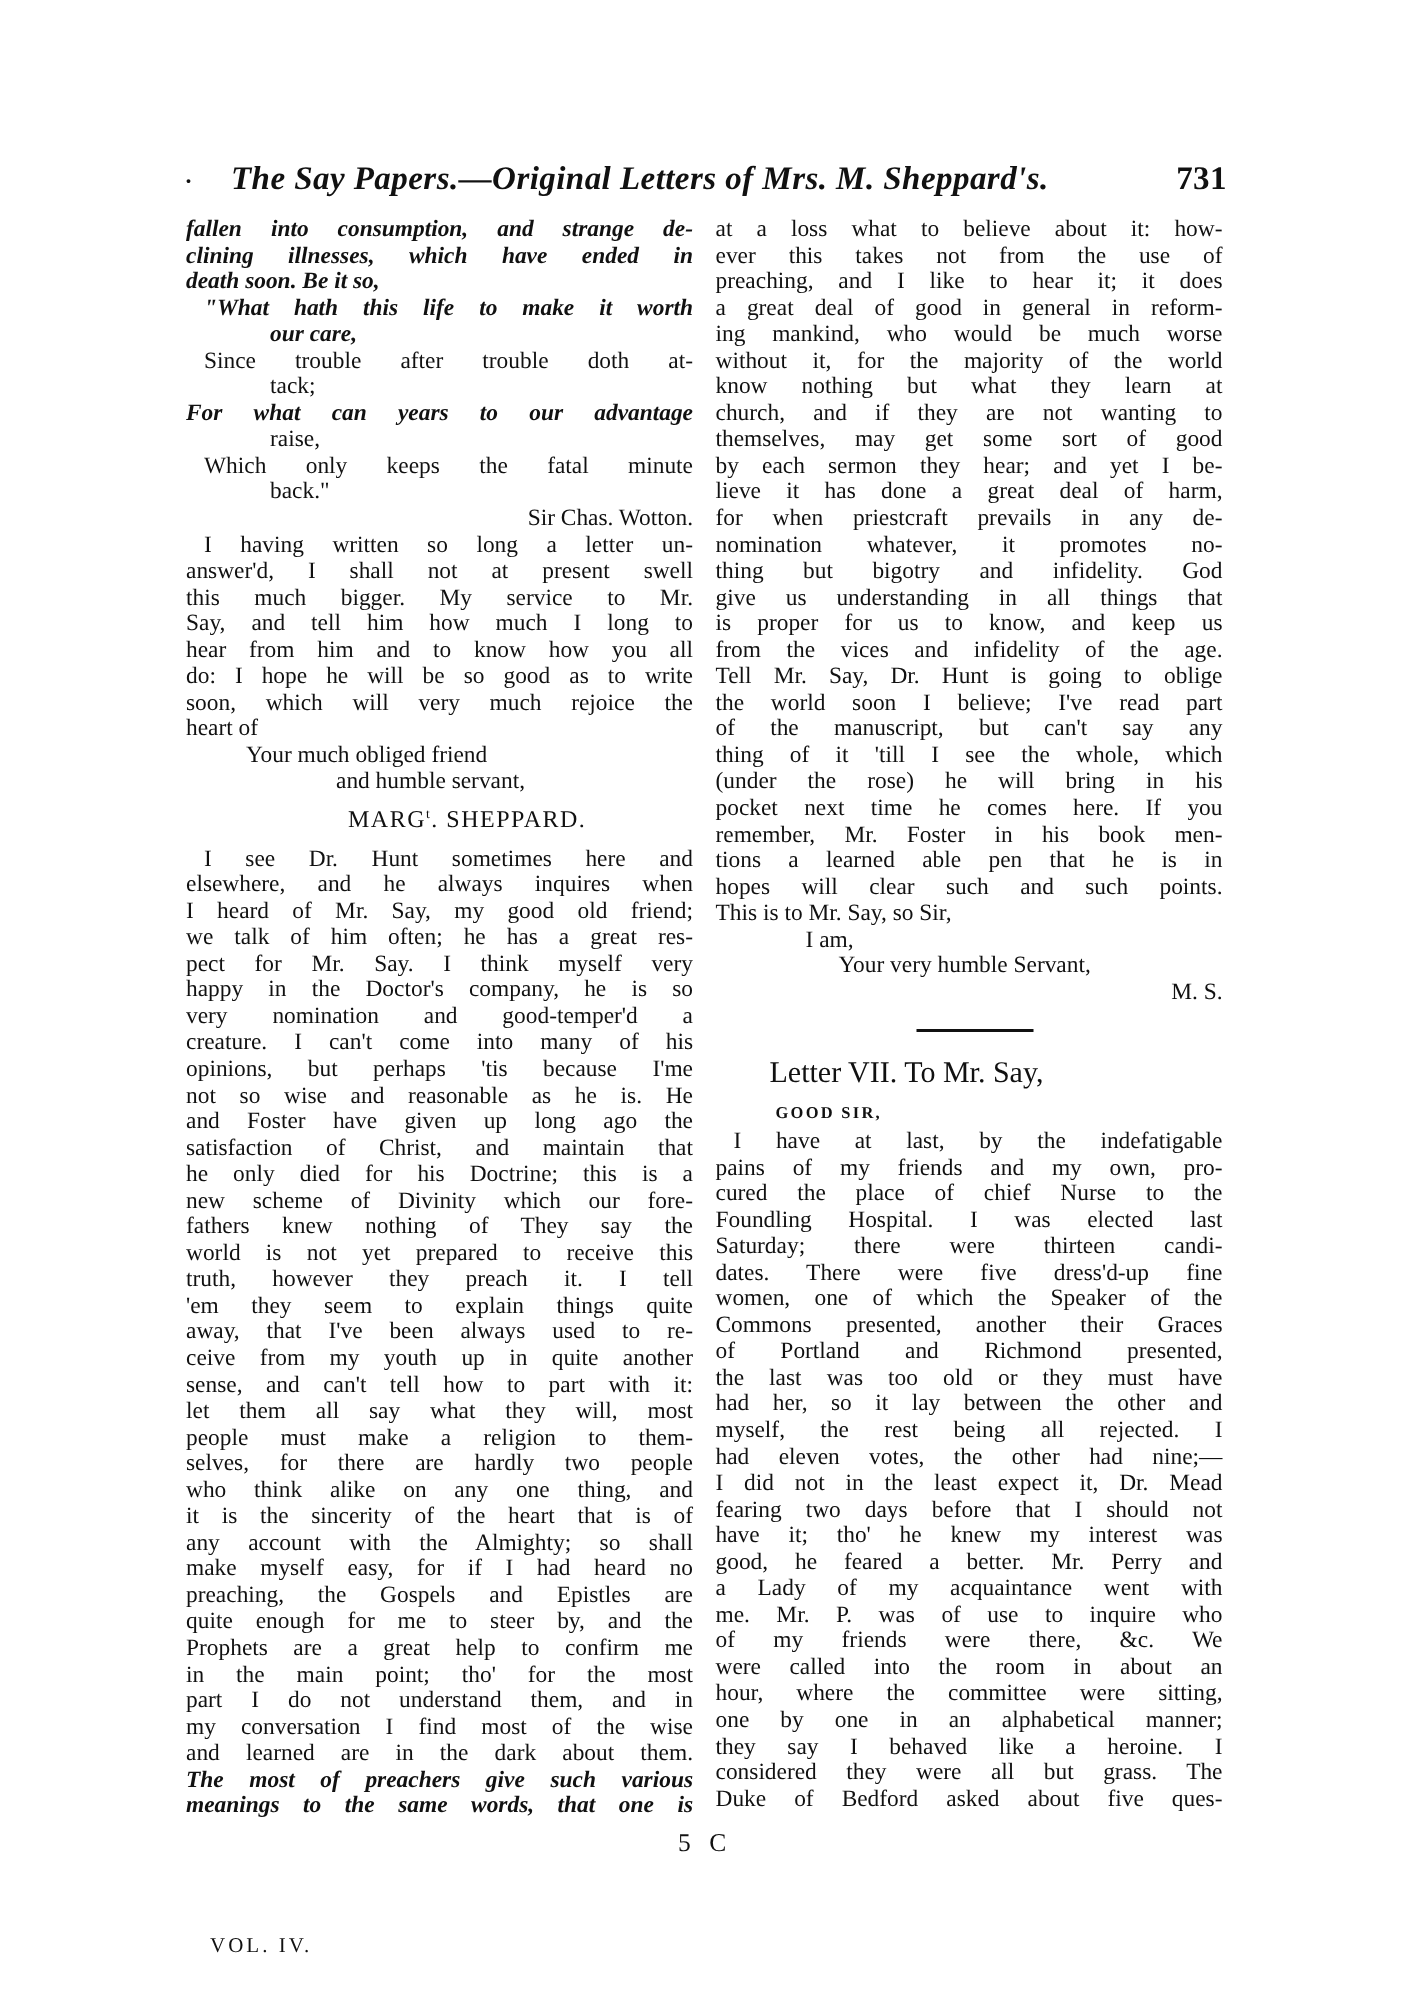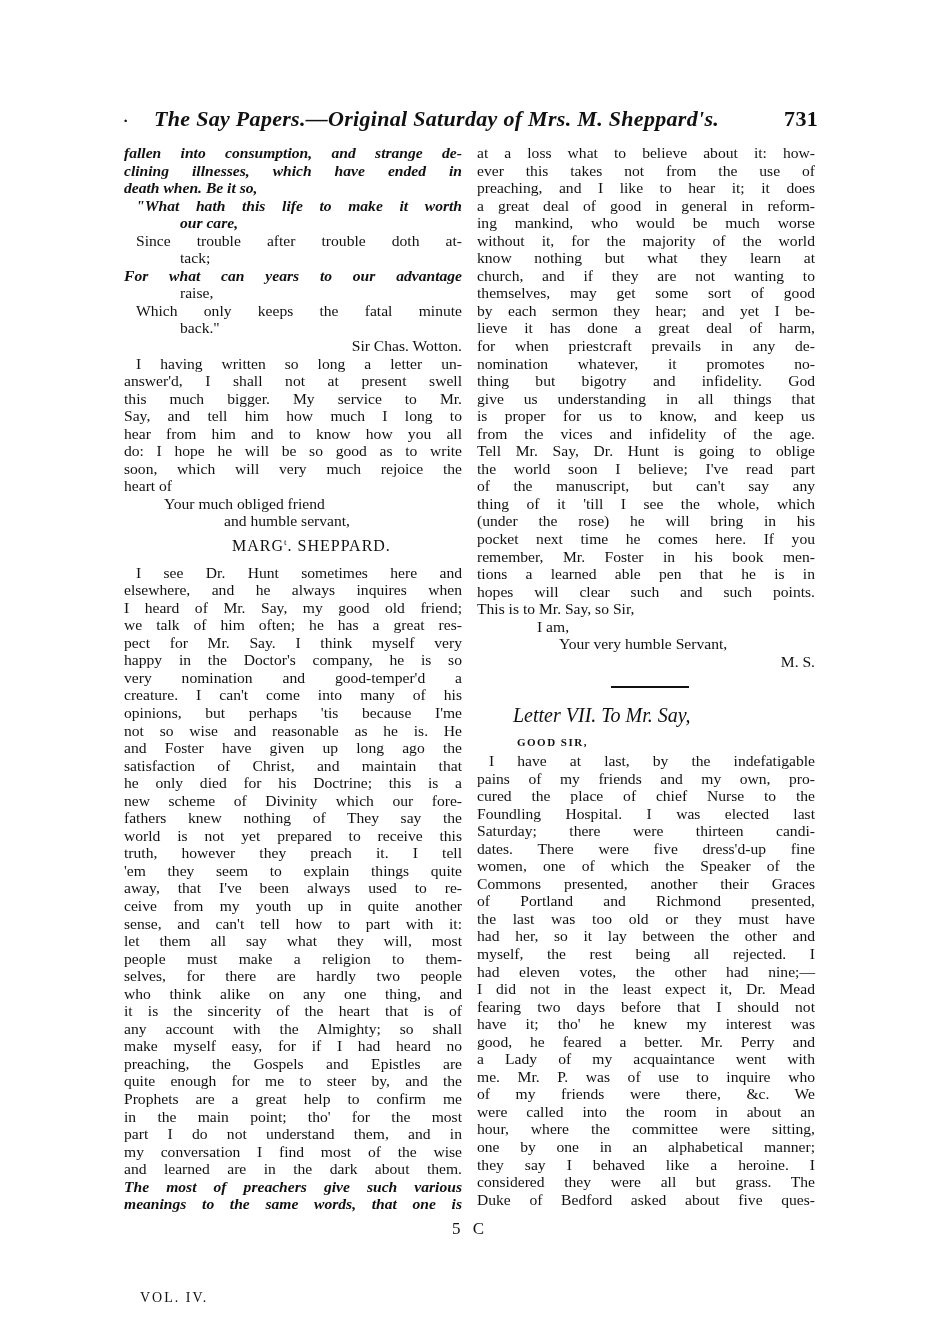--- a/index.html
+++ b/index.html
@@ -16,38 +16,38 @@
   .line { display: block; white-space: nowrap; text-align: justify; text-align-last: justify; height: 17.55px; overflow: visible; }
   .line.last { text-align-last: left; }
   .line.right-align { text-align: left; text-align-last: right; }
   .ind1 { padding-left: 12px; }
   .ind2 { padding-left: 56px; }
   .spacer { display: block; height: 17.55px; }
   .b { font-weight: bold; font-style: italic; }
   .sig { letter-spacing: 1px; }
   .sig sup { font-size: 9px; }
   .rule { display: block; width: 78px; height: 2px; background: #111; margin: 16px 0 14px 134px; }
-  .letter-heading { display: block; font-style: italic; font-size: 20px; line-height: 26px; padding-left: 36px; text-align-last: left; height: 26px; margin-bottom: 6px; text-align: right; }
+  .letter-heading { display: block; font-size: 20px; line-height: 26px; padding-left: 36px; text-align-last: left; height: 26px; margin-bottom: 6px; text-align: right; }
   .salutation { display: block; font-size: 11px; font-weight: bold; letter-spacing: 1.5px; padding-left: 40px; height: 17.55px; line-height: 17.55px; }
   .footer-vol { position: absolute; left: 140px; top: 1290px; font-size: 14px; font-weight: normal; letter-spacing: 2px; }
   .footer-sig { position: absolute; left: 452px; top: 1219px; font-size: 17px; letter-spacing: 4px; }
 </style>
 </head>
 <body>
 
 <div class="running-head">
   <span class="dot">·</span>
-  <span class="title">The Say Papers.—Original Saturday of Mrs. M. Sheppard's.</span>
+  <span class="title">The Say Papers.—Original Letters of Mrs. M. Sheppard's.</span>
   <span class="pageno">731</span>
 </div>
 
 <div class="col left">
   <span class="line b">fallen into consumption, and strange de-</span>
   <span class="line b">clining illnesses, which have ended in</span>
-  <span class="line last b">death when. Be it so,</span>
+  <span class="line last b">death soon. Be it so,</span>
   <span class="line ind1 b">"What hath this life to make it worth</span>
   <span class="line last ind2 b">our care,</span>
   <span class="line ind1">Since trouble after trouble doth at-</span>
   <span class="line last ind2">tack;</span>
   <span class="line b">For what can years to our advantage</span>
   <span class="line last ind2">raise,</span>
   <span class="line ind1">Which only keeps the fatal minute</span>
   <span class="line last ind2">back."</span>
   <span class="line right-align">Sir Chas. Wotton.</span>
   <span class="line ind1">I having written so long a letter un-</span>

